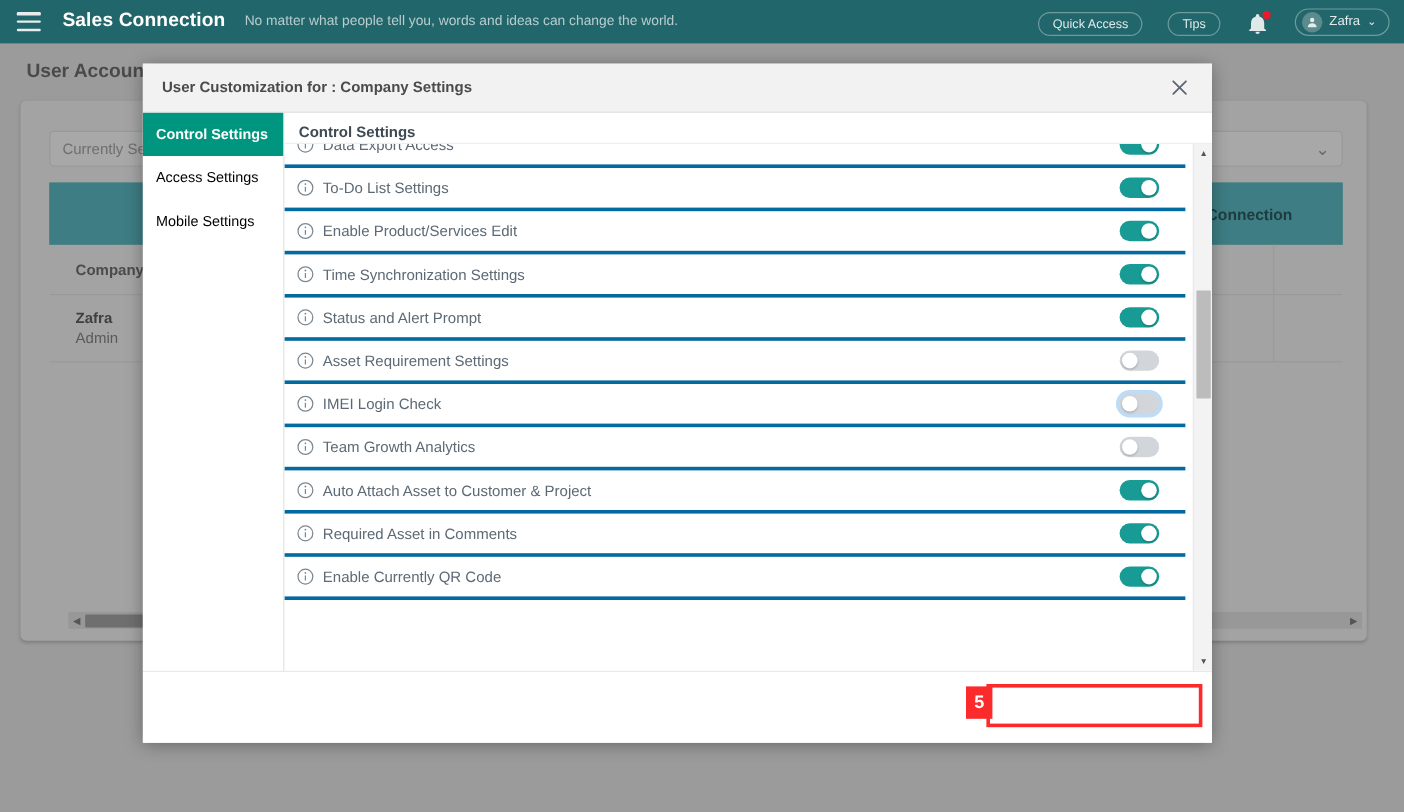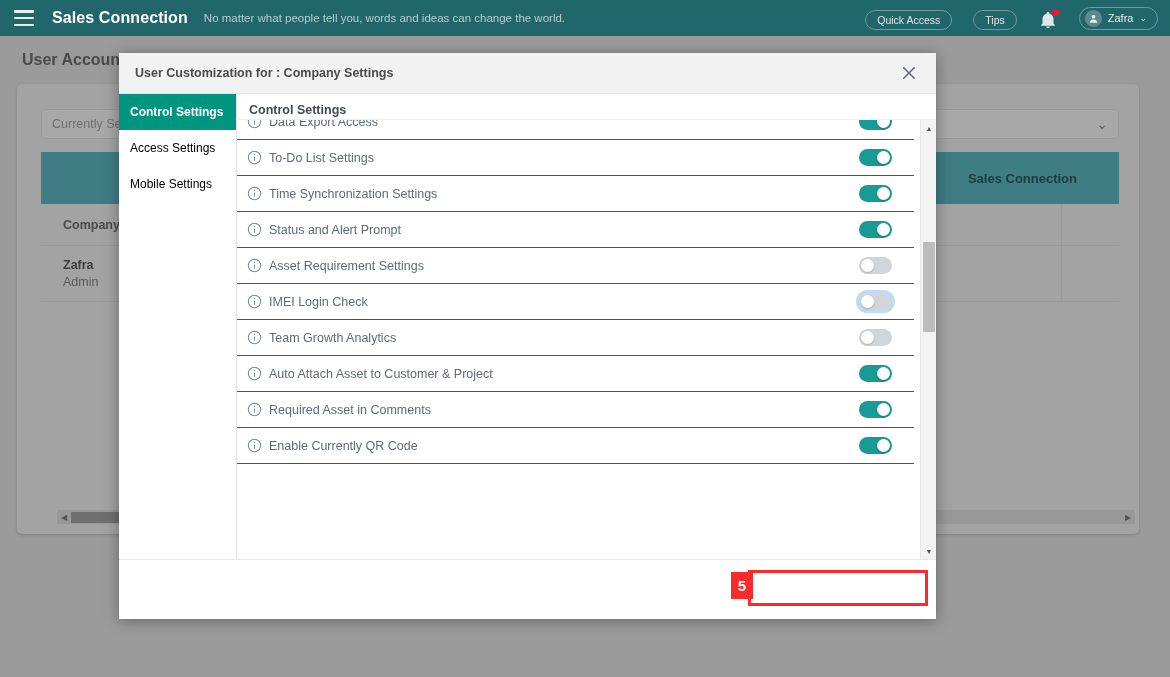--- a/index.html
+++ b/index.html
@@ -121,21 +121,21 @@
     background: #989898;
     display: flex; align-items: center;
   }
   .hscroll .arw { width: 14px; text-align: center; font-size: 8px; color: #555; }
   .hscroll .thumb { width: 120px; height: 11px; background: #6f6f6f; border-radius: 1px; }
   .hscroll .sp { flex: 1; }
 
   
   .modal {
     position: absolute; left: 119px; top: 53px;
-    width: 817px; height: 566px;
+    width: 891px; height: 566px;
     background: #ffffff;
     box-shadow: 0 2px 14px rgba(0,0,0,.35);
     display: flex; flex-direction: column;
     overflow: hidden;
   }
   .modal-head {
     height: 41px; background: #f2f2f2;
     border-bottom: 1px solid #e2e2e2;
     display: flex; align-items: center;
     padding: 0 14px 0 16px;
@@ -174,21 +174,21 @@
     margin-top: 0;
   }
   .list-scroll {
     position: absolute; left: 0; right: 22px; top: 0; bottom: 0;
     overflow: hidden;
   }
   .list-inner { position: absolute; left: 0; right: 0; top: -16px; }
   .srow {
     height: 36px; display: flex; align-items: center;
     padding: 0 0 0 10px;
-    border-bottom: 1px solid #0369a1;
+    border-bottom: 3px solid #0369a1;
     justify-content: center;
   }
   .srow .ico { width: 15px; height: 15px; flex: 0 0 auto; margin-right: 7px; }
   .srow .lbl { font-size: 12.5px; color: #5d6a76; white-space: nowrap; }
   .srow .tg { margin-left: auto; margin-right: 22px; }
 
   .toggle {
     width: 33px; height: 17px; border-radius: 9px;
     background: #d2d6da; position: relative; cursor: pointer;
     display: block; flex: 0 0 auto;
@@ -373,20 +373,33 @@
                       <span class="knob"></span>
                     </span>
                   </span>
                 </div>
                 <div class="srow">
                   <span class="ico"><svg width="15" height="15" viewBox="0 0 16 16" fill="none" stroke="#7a8893" stroke-width="1.1">
                       <circle cx="8" cy="8" r="6.6"></circle>
                       <line x1="8" y1="7" x2="8" y2="11.4"></line>
                       <circle cx="8" cy="4.7" r="0.8" fill="#7a8893" stroke="none"></circle>
                     </svg></span>
+                  <span class="lbl">Enable Product/Services Edit</span>
+                  <span class="tg">
+                    <span class="toggle on">
+                      <span class="knob"></span>
+                    </span>
+                  </span>
+                </div>
+                <div class="srow">
+                  <span class="ico"><svg width="15" height="15" viewBox="0 0 16 16" fill="none" stroke="#7a8893" stroke-width="1.1">
+                      <circle cx="8" cy="8" r="6.6"></circle>
+                      <line x1="8" y1="7" x2="8" y2="11.4"></line>
+                      <circle cx="8" cy="4.7" r="0.8" fill="#7a8893" stroke="none"></circle>
+                    </svg></span>
                   <span class="lbl">Time Synchronization Settings</span>
                   <span class="tg">
                     <span class="toggle on">
                       <span class="knob"></span>
                     </span>
                   </span>
                 </div>
                 <div class="srow">
                   <span class="ico"><svg width="15" height="15" viewBox="0 0 16 16" fill="none" stroke="#7a8893" stroke-width="1.1">
                       <circle cx="8" cy="8" r="6.6"></circle>

